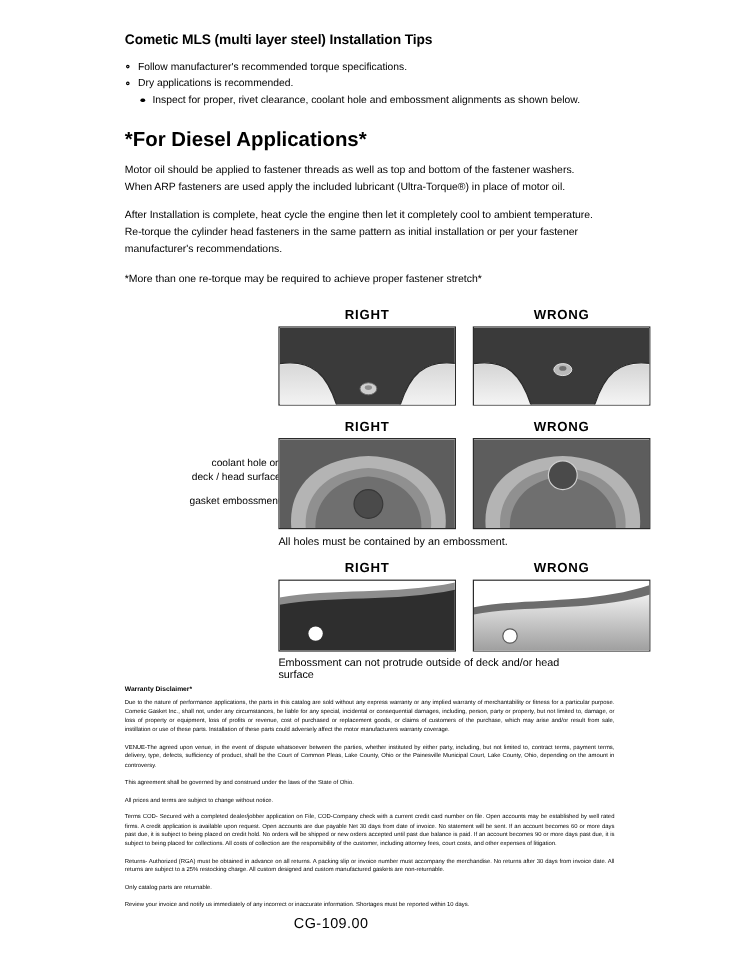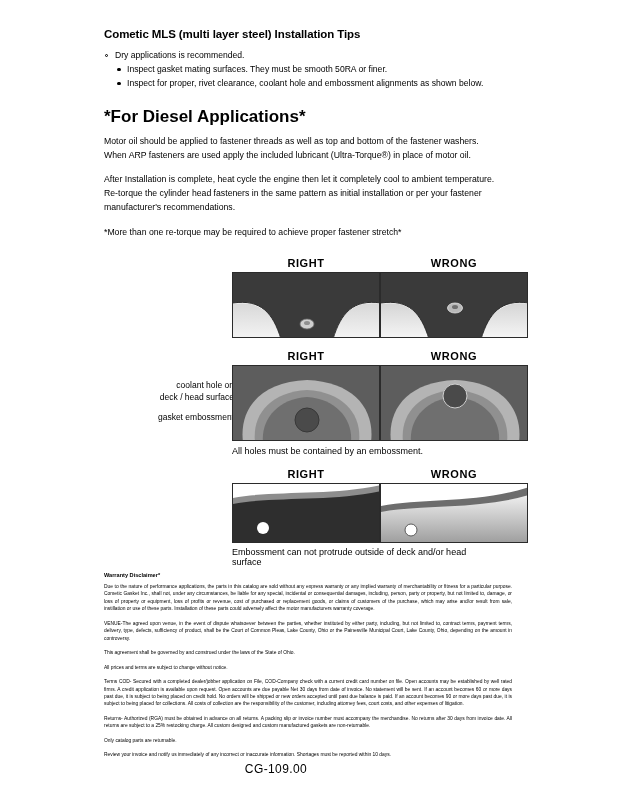--- a/index.html
+++ b/index.html
@@ -85,20 +85,21 @@
   p.body.last { margin-bottom: 0; }
 
   
   .figures {
     margin-top: 18px;
     position: relative;
   }
   .figrow {
     display: flex;
     justify-content: flex-start;
+    gap: 14px;
     margin-left: 128px;
   }
   .figcell { width: 148px; }
   .figlabel {
     text-align: center;
     font-size: 11px;
     font-weight: bold;
     letter-spacing: 0.6px;
     margin-bottom: 3px;
   }
@@ -161,24 +162,24 @@
   }
 </style>
 </head>
 <body>
 
 <div class="page">
 
   <h1 class="title">Cometic MLS (multi layer steel) Installation Tips</h1>
 
   <ul class="bullets">
+    <li>Follow manufacturer's recommended torque specifications.</li>
     <li>Dry applications is recommended.</li>
   </ul>
   <ul class="subbullets">
-    <li>Inspect gasket mating surfaces.  They must be smooth 50RA or finer.</li>
     <li>Inspect for proper, rivet clearance, coolant hole and embossment alignments as shown below.</li>
   </ul>
 
   <h2 class="section-head">*For Diesel Applications*</h2>
   <p class="body">Motor oil should be applied to fastener threads as well as top and bottom of the fastener washers.  When ARP fasteners are used apply the included lubricant (Ultra-Torque®) in place of motor oil.</p>
   <p class="body">After Installation is complete, heat cycle the engine then let it completely cool to ambient temperature.  Re-torque the cylinder head fasteners in the same pattern as initial installation or per your fastener manufacturer's recommendations.</p>
   <p class="body last">*More than one re-torque may be required to achieve proper fastener stretch*</p>
 
   <div class="figures">
 

